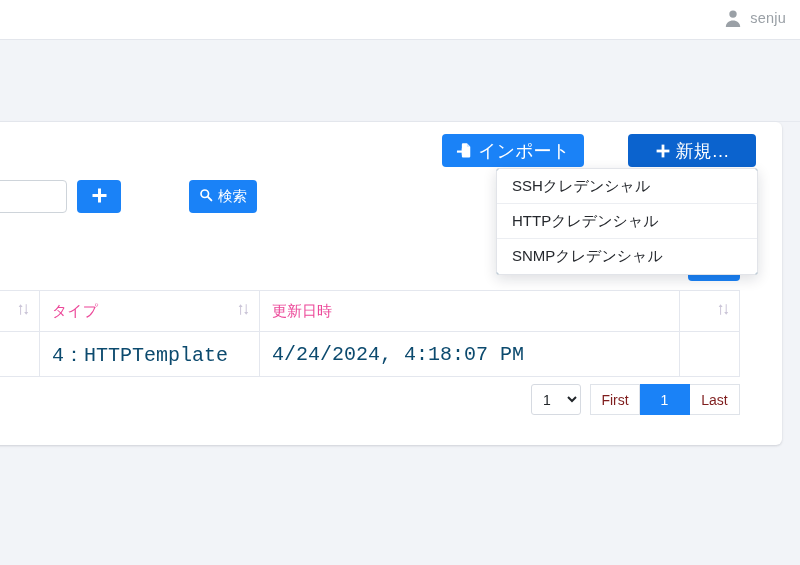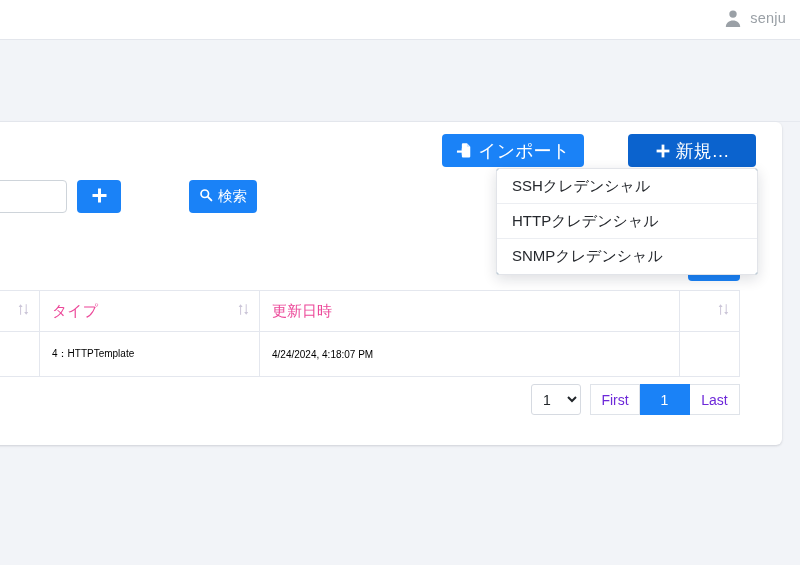--- a/index.html
+++ b/index.html
@@ -181,22 +181,23 @@
   table.grid th {
     height: 41px;
     padding: 0 12px;
     font-size: 15px;
     color: #ec4899;
     position: relative;
   }
   table.grid td {
     height: 45px;
     padding: 0 12px;
-    font-size: 10px;
-    color: #000000;
+    font-size: 20px;
+    color: #0c4a6e;
+    font-family: Liberation Mono, monospace;
   }
   .sort-icon {
     position: absolute;
     right: 9px;
     top: 50%;
     transform: translateY(-50%);
     opacity: .95;
   }
   .col-a { width: 159px; }
   .col-b { width: 220px; }
@@ -225,21 +226,21 @@
     box-sizing: border-box;
     cursor: pointer;
   }
   .pg-btn {
     min-width: 50px;
     padding: 0 10px;
     height: 31px;
     border: 1px solid #dfe3e9;
     border-left-width: 0;
     background: #fff;
-    color: #6d28d9;
+    color: #7f1d1d;
     display: inline-flex;
     align-items: center;
     justify-content: center;
     font-family: inherit;
     font-size: 14px;
     cursor: pointer;
     box-sizing: border-box;
   }
   .pg-btn:first-of-type { border-left-width: 1px; }
   .pg-btn.active {

